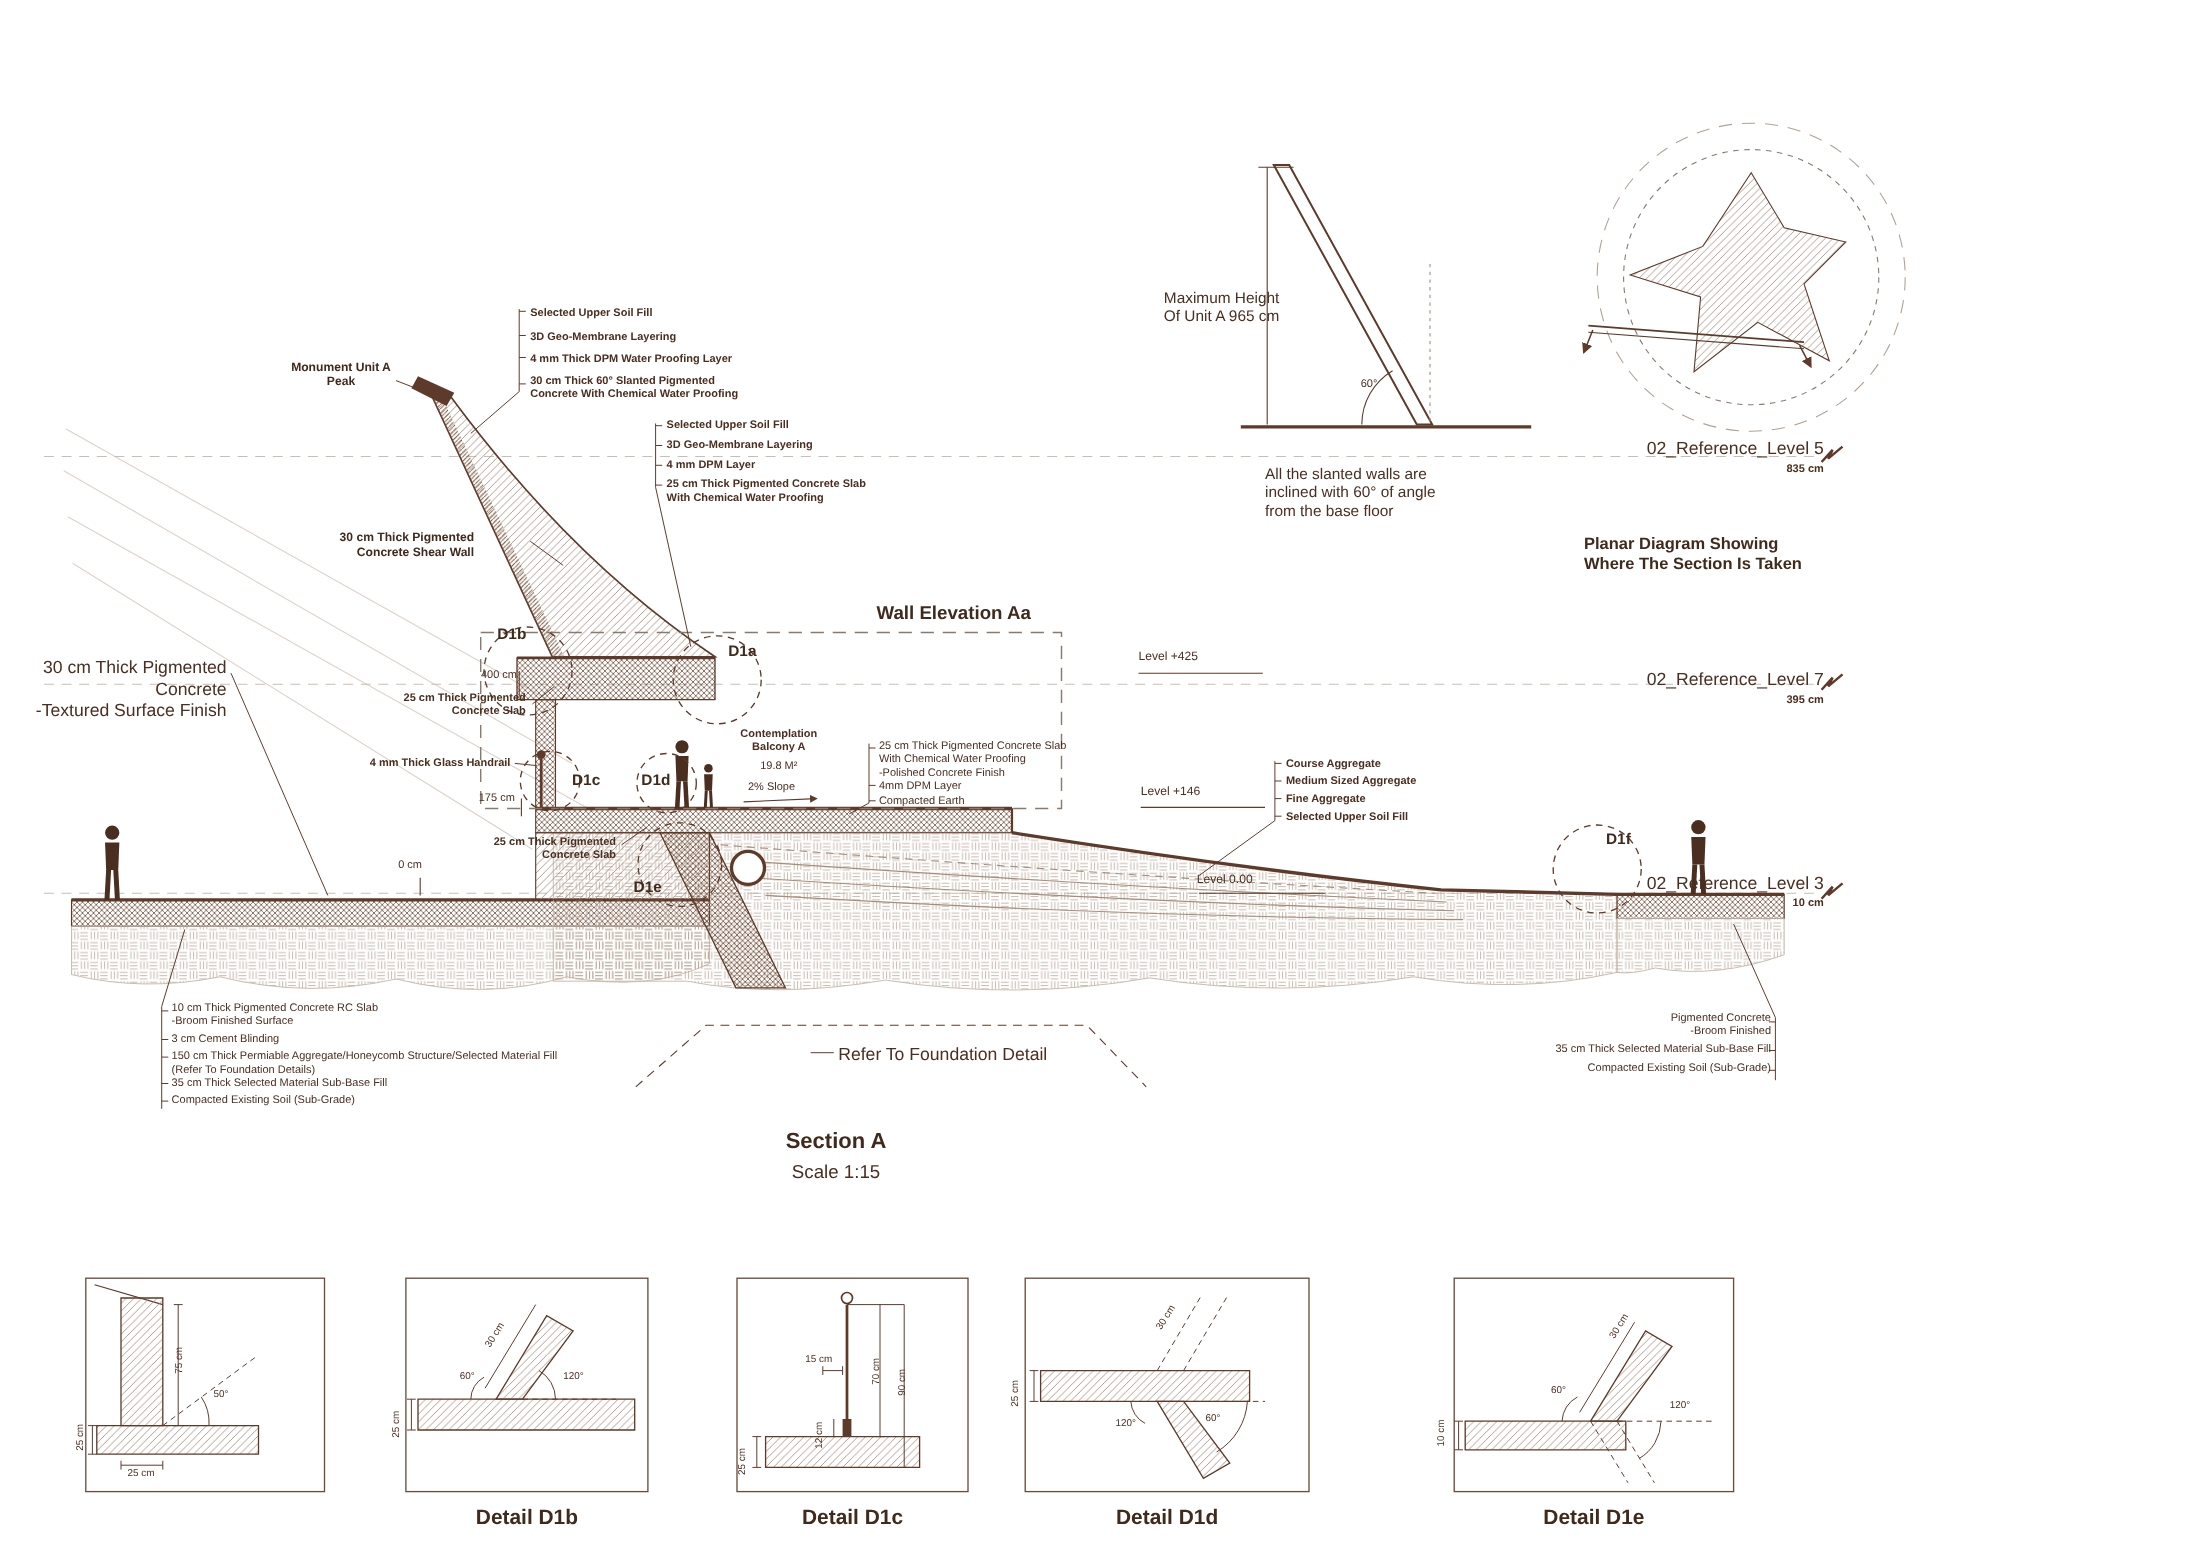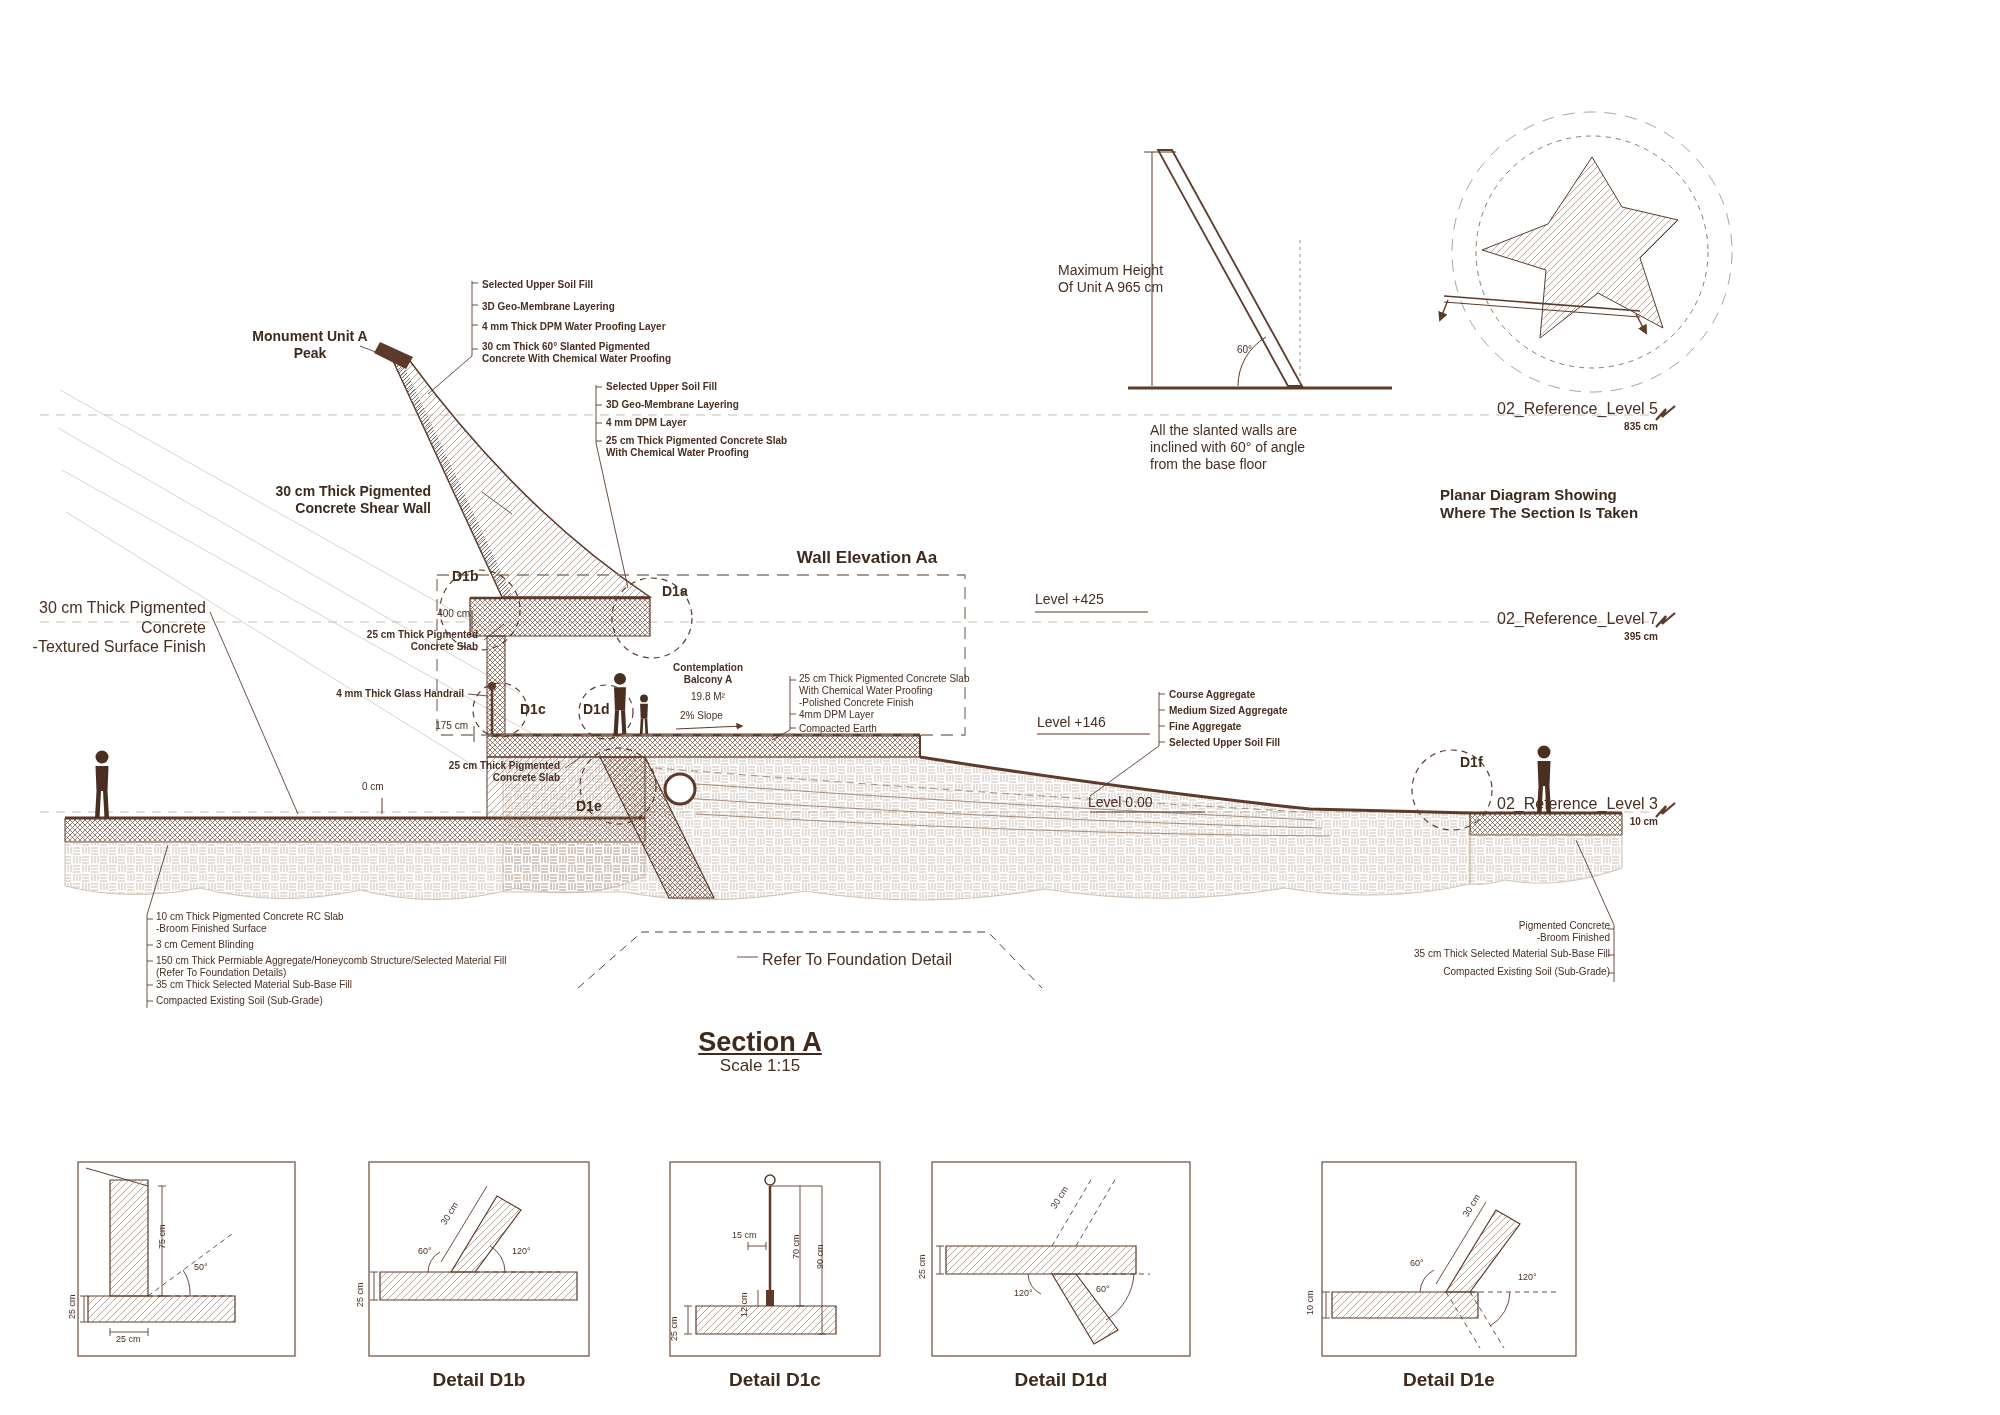--- a/index.html
+++ b/index.html
@@ -6,26 +6,26 @@
   .page{position:relative;width:2000px;height:1415px;background:#ffffff;overflow:hidden;
         font-family:"Liberation Sans", sans-serif;color:#4a2e20;}
   svg{position:absolute;left:0;top:0;}
   .lbl{position:absolute;white-space:pre-line;line-height:1.22;color:#4a2e20;}
   .b{font-weight:bold;color:#3f2a1c;}
   .r{text-align:right;}
   .c{text-align:center;}
   .s10{font-size:10px;}
   .s11{font-size:10px;font-weight:bold;}
   .s12{font-size:16px;}
-  .s13{font-size:14px;}
+  .s13{font-size:11px;}
   .s14{font-size:14px;}
   .s15{font-size:15px;}
   .s17{font-size:17px;}
   .s19{font-size:19px;}
-  .s21{font-size:27px;text-decoration:underline;}
+  .s21{font-size:20px;}
   .s9{font-size:9px;}
   .rot90{transform:rotate(-90deg);transform-origin:left bottom;}
   .rot58{transform:rotate(-58deg);transform-origin:left bottom;}
 </style>
 </head>
 <body>
 
 <div class="page">
 
 <svg width="2000" height="1415" viewBox="0 0 2000 1415">

